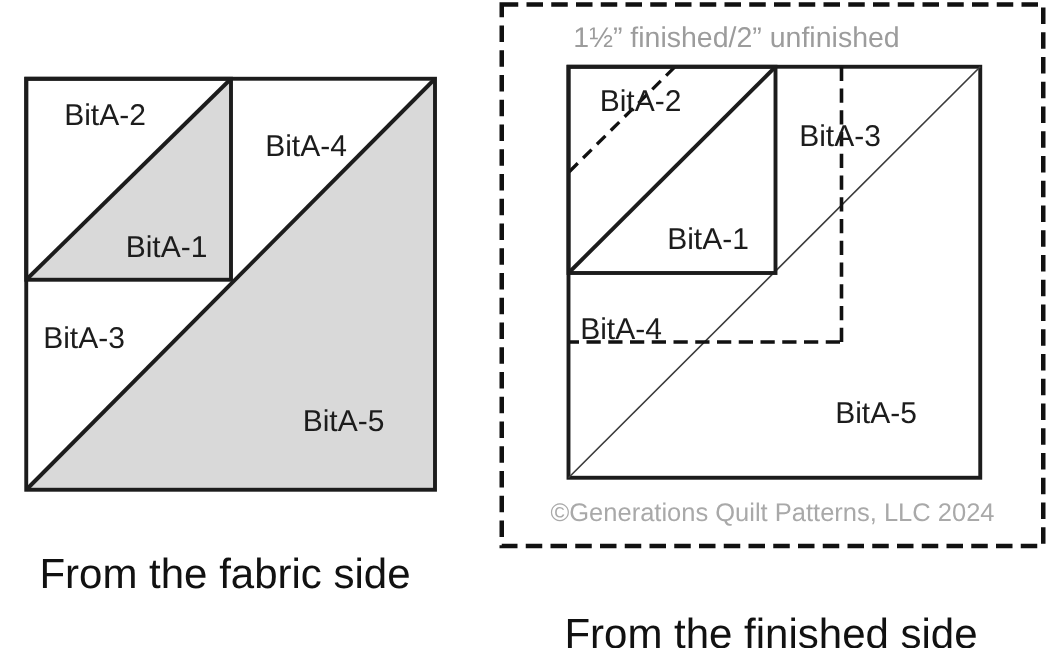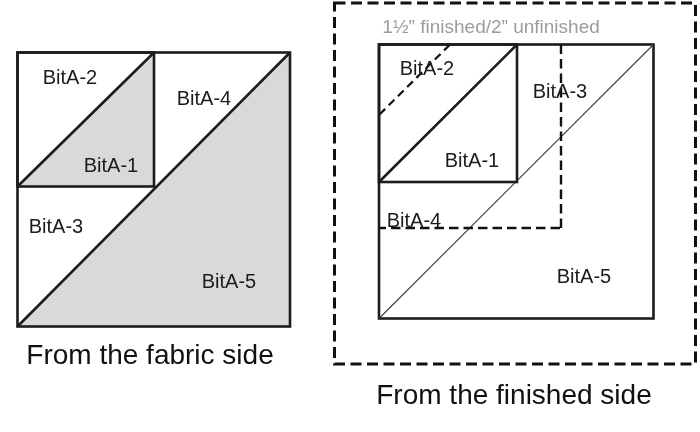--- a/index.html
+++ b/index.html
@@ -23,21 +23,21 @@
   .thin-line{stroke:#3a3a3a;stroke-width:1.1;fill:none;}
   .dash-border{fill:none;stroke:var(--dash);stroke-width:3;stroke-dasharray:11 5.5;}
   .dash-line{fill:none;stroke:var(--dash);stroke-width:2.4;stroke-dasharray:9.5 5;}
   .dash-diag{fill:none;stroke:var(--dash);stroke-width:2.2;stroke-dasharray:8 5;}
   .lbl{
     position:absolute;transform:translate(-50%,-50%);
     font-size:20px;color:var(--line);white-space:nowrap;line-height:1;
   }
   .caption{
     position:absolute;transform:translate(-50%,-50%);
-    font-size:28px;color:var(--caption-text);white-space:nowrap;line-height:1;
+    font-size:28px;color:var(--caption-text);white-space:nowrap;line-height:1;margin-top:28px;
   }
   .size-note{
     position:absolute;transform:translate(-50%,-50%);
     font-size:19px;color:var(--muted-text);white-space:nowrap;line-height:1;
   }
   .copyright{
     position:absolute;transform:translate(-50%,-50%);
     font-size:17px;color:var(--copyright-text);white-space:nowrap;line-height:1;
   }
 </style>
@@ -76,15 +76,16 @@
   <span class="lbl" style="left:56px;top:226px">BitA-3</span>
   <span class="lbl" style="left:229px;top:281px">BitA-5</span>
   <div class="caption" style="left:150px;top:355px">From the fabric side</div>
 
   <div class="size-note" style="left:491px;top:26px">1½” finished/2” unfinished</div>
   <span class="lbl" style="left:427px;top:68px">BitA-2</span>
   <span class="lbl" style="left:560px;top:91px">BitA-3</span>
   <span class="lbl" style="left:472px;top:160px">BitA-1</span>
   <span class="lbl" style="left:414px;top:220px">BitA-4</span>
   <span class="lbl" style="left:584px;top:276px">BitA-5</span>
+  <div class="copyright" style="left:515px;top:342px">©Generations Quilt Patterns, LLC 2024</div>
   <div class="caption" style="left:514px;top:395px">From the finished side</div>
 
 </div>
 
 </body></html>

